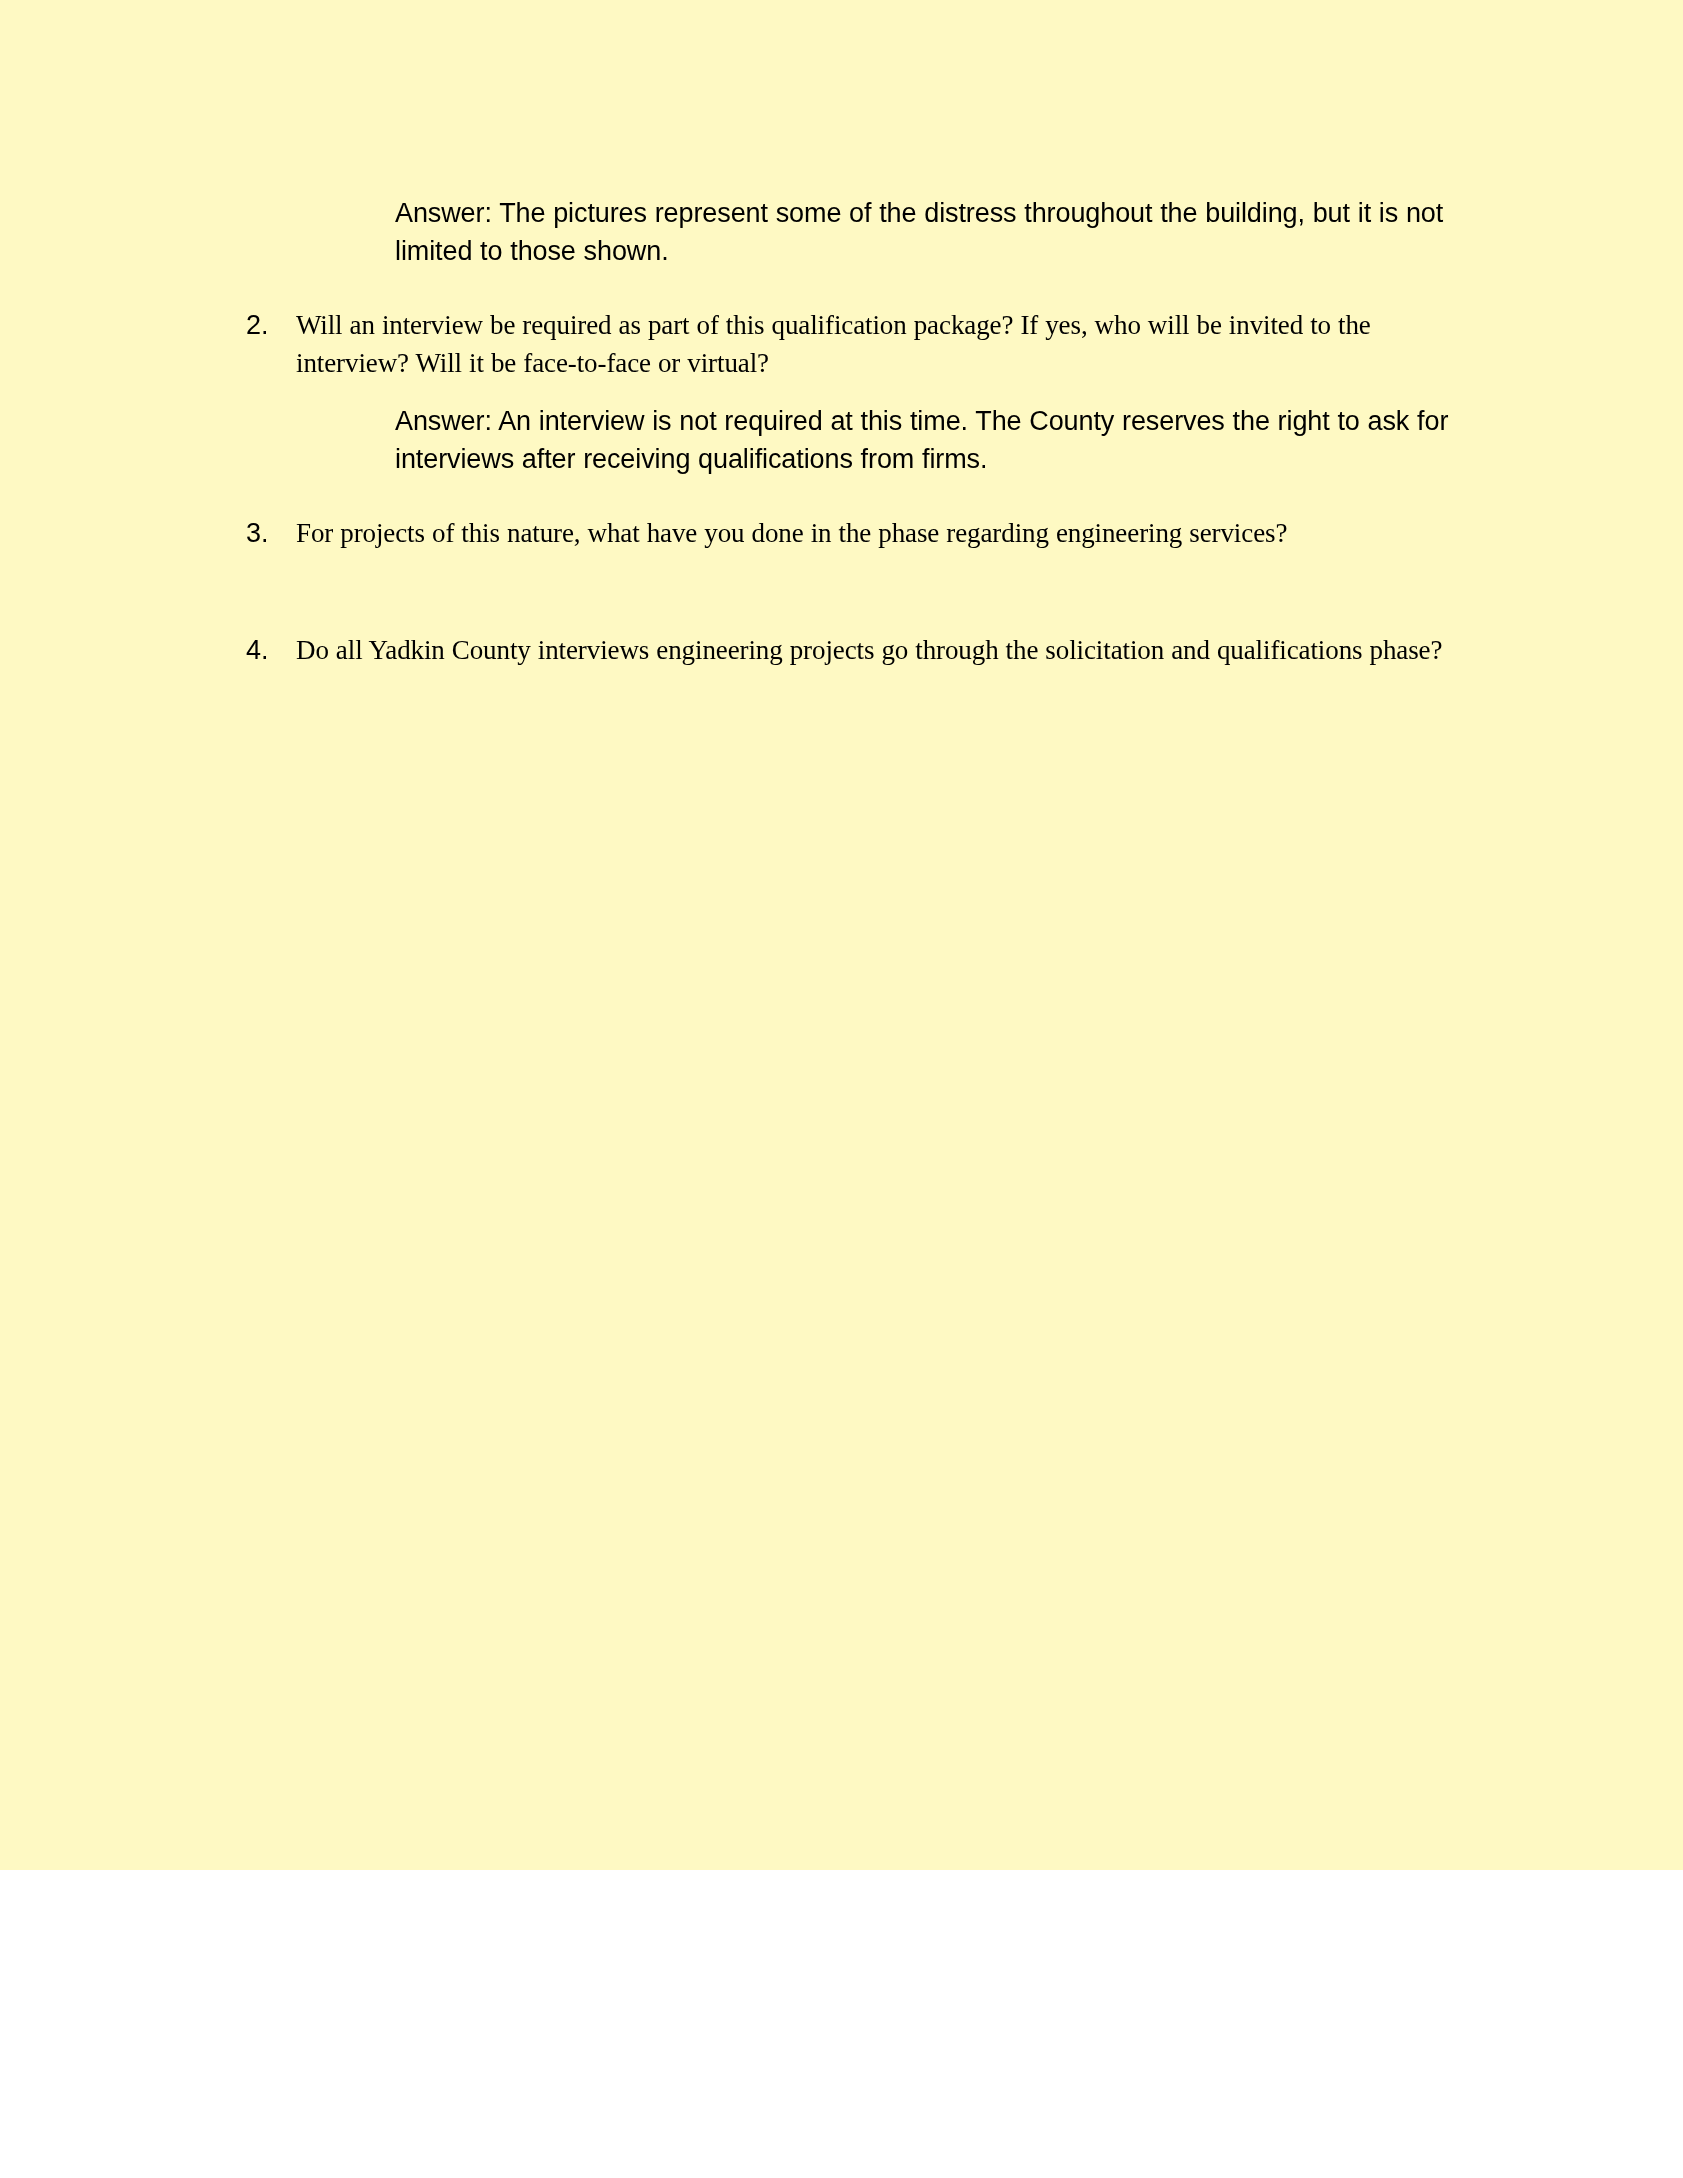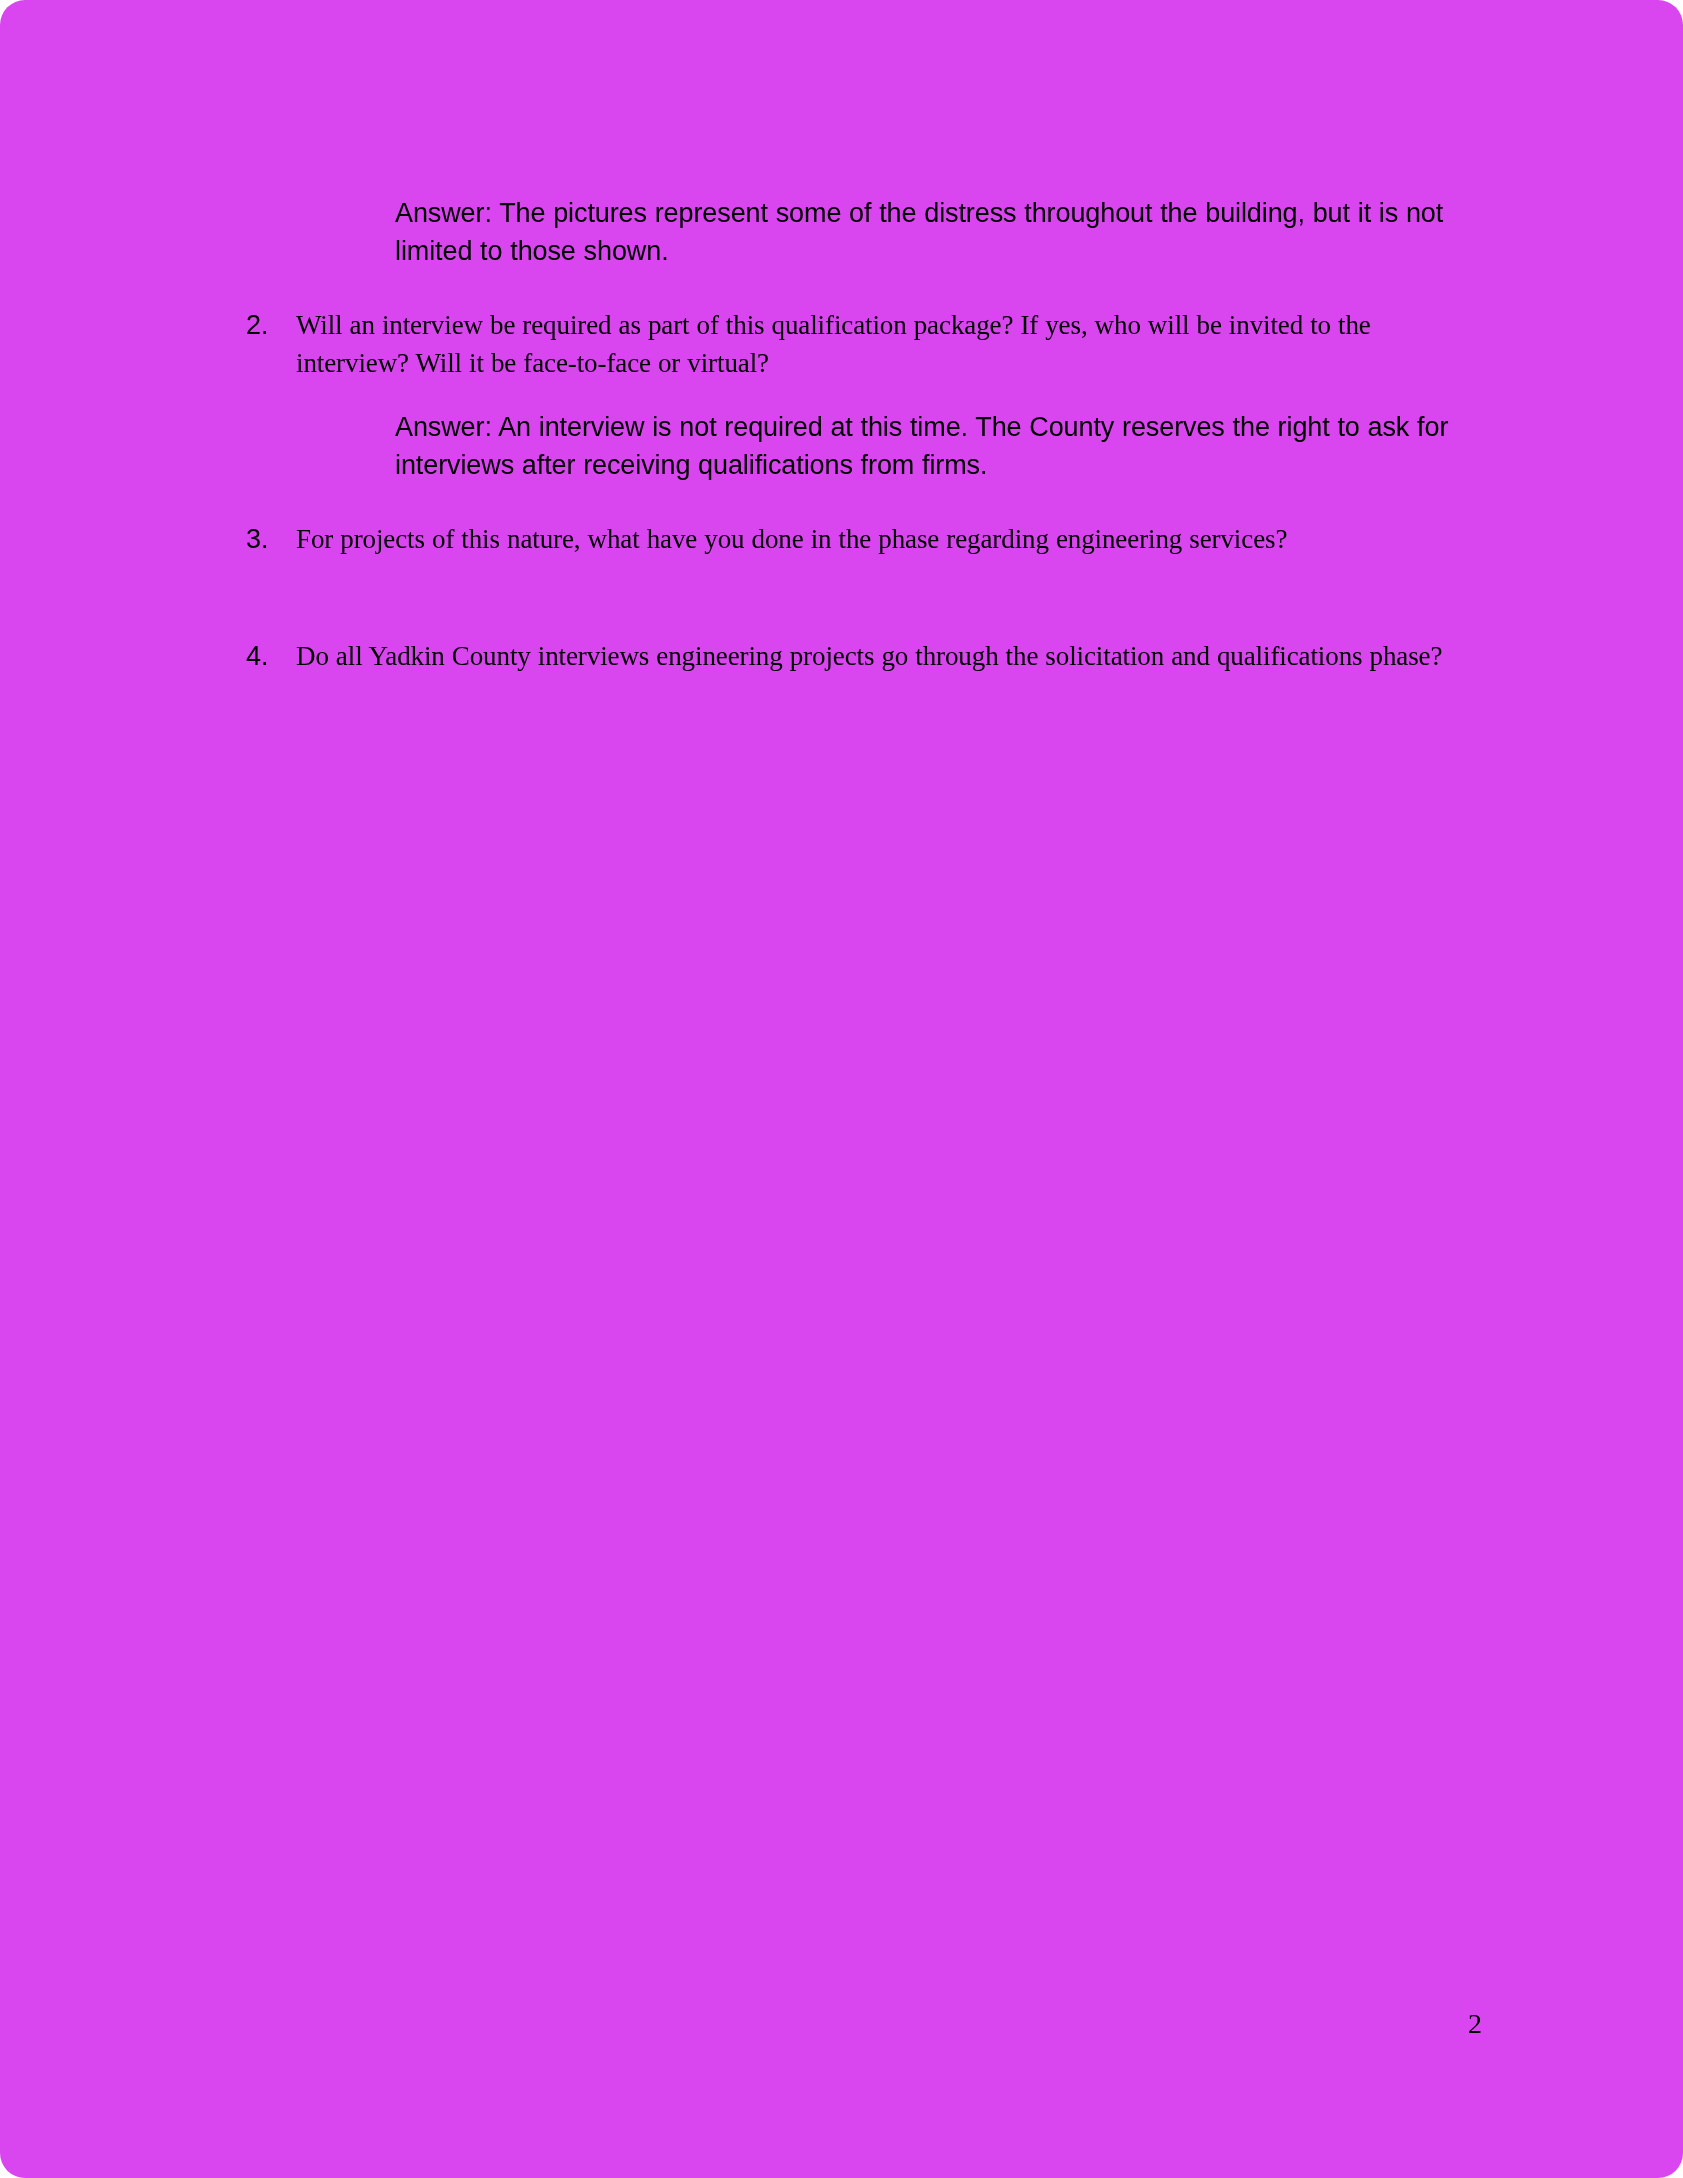--- a/index.html
+++ b/index.html
@@ -5,26 +5,25 @@
 <style>
   html, body {
     margin: 0;
     padding: 0;
     background: #ffffff;
   }
 
   .page {
     position: relative;
     width: 1683px;
-    height: 2178px;
-    background: #d946ef;
+    height: 1870px;
+    background: #fef9c3;
     overflow: hidden;
     font-family: "Liberation Sans", sans-serif;
     color: #000000;
-    border-radius: 25px;
   }
 
   .doc-body {
     position: absolute;
     left: 246px;
     top: 194px;
     width: 1233px;
   }
 
   
@@ -47,21 +46,21 @@
   }
 
   .qa-question {
     display: block;
     font-family: Liberation Serif, serif;
   }
 
   
   .answer {
     margin-left: 149px;       
-    margin-top: 26px;         
+    margin-top: 20px;         
     font-size: 27px;
     line-height: 38px;
     letter-spacing: -0.1px;
     word-spacing: 0.4px;
     max-width: 1084px;
   }
 
   
   .answer.lead {
     margin-top: 0;

